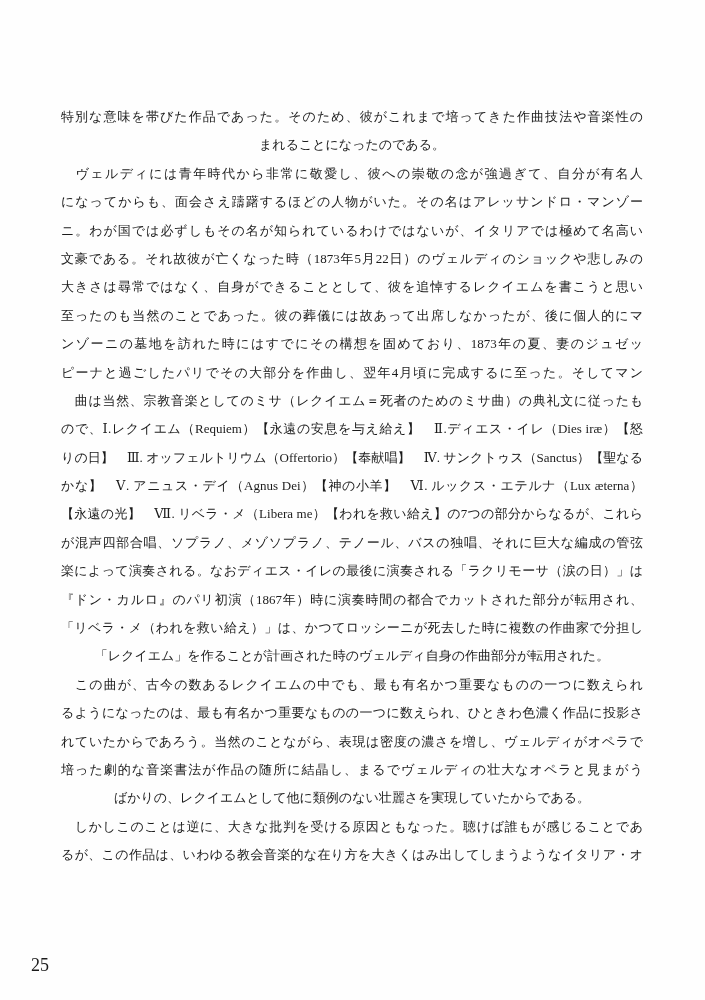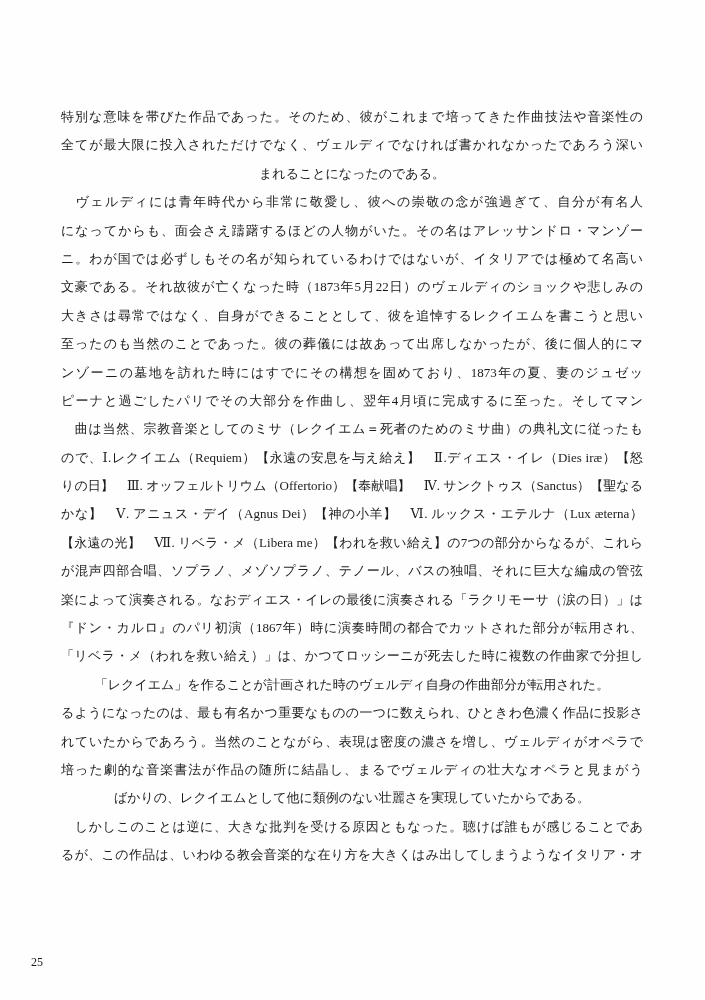--- a/index.html
+++ b/index.html
@@ -35,34 +35,33 @@
     height: 28.4px;
   }
   .line.pend {
     text-align: center;
     text-align-last: auto;
   }
   .page-number {
     position: absolute;
     left: 31px;
     top: 955px;
-    font-size: 12px;
+    font-size: 18px;
     color: #1b1b1b;
   }
 </style>
 </head>
 <body>
 
 <div class="page">
 
   <div class="text-block">
 
     <div class="para">
       <div class="line">特別な意味を帯びた作品であった。そのため、彼がこれまで培ってきた作曲技法や音楽性の</div>
-      <div class="line">全てが最大限に投入されただけでなく、ヴェルディでなければ書かれなかったであろう深い</div>
       <div class="line pend">まれることになったのである。</div>
     </div>
 
     <div class="para">
       <div class="line">　ヴェルディには青年時代から非常に敬愛し、彼への崇敬の念が強過ぎて、自分が有名人</div>
       <div class="line">になってからも、面会さえ躊躇するほどの人物がいた。その名はアレッサンドロ・マンゾー</div>
       <div class="line">ニ。わが国では必ずしもその名が知られているわけではないが、イタリアでは極めて名高い</div>
       <div class="line">文豪である。それ故彼が亡くなった時（1873年5月22日）のヴェルディのショックや悲しみの</div>
       <div class="line">大きさは尋常ではなく、自身ができることとして、彼を追悼するレクイエムを書こうと思い</div>
       <div class="line">至ったのも当然のことであった。彼の葬儀には故あって出席しなかったが、後に個人的にマ</div>
@@ -77,20 +76,21 @@
       <div class="line">かな】　Ⅴ. アニュス・デイ（Agnus Dei）【神の小羊】　Ⅵ. ルックス・エテルナ（Lux æterna）</div>
       <div class="line">【永遠の光】　Ⅶ. リベラ・メ（Libera me）【われを救い給え】の7つの部分からなるが、これら</div>
       <div class="line">が混声四部合唱、ソプラノ、メゾソプラノ、テノール、バスの独唱、それに巨大な編成の管弦</div>
       <div class="line">楽によって演奏される。なおディエス・イレの最後に演奏される「ラクリモーサ（涙の日）」は</div>
       <div class="line">『ドン・カルロ』のパリ初演（1867年）時に演奏時間の都合でカットされた部分が転用され、</div>
       <div class="line">「リベラ・メ（われを救い給え）」は、かつてロッシーニが死去した時に複数の作曲家で分担し</div>
       <div class="line pend">「レクイエム」を作ることが計画された時のヴェルディ自身の作曲部分が転用された。</div>
     </div>
 
     <div class="para">
+      <div class="line">　この曲が、古今の数あるレクイエムの中でも、最も有名かつ重要なものの一つに数えられ</div>
       <div class="line">るようになったのは、最も有名かつ重要なものの一つに数えられ、ひときわ色濃く作品に投影さ</div>
       <div class="line">れていたからであろう。当然のことながら、表現は密度の濃さを増し、ヴェルディがオペラで</div>
       <div class="line">培った劇的な音楽書法が作品の随所に結晶し、まるでヴェルディの壮大なオペラと見まがう</div>
       <div class="line pend">ばかりの、レクイエムとして他に類例のない壮麗さを実現していたからである。</div>
     </div>
 
     <div class="para">
       <div class="line">　しかしこのことは逆に、大きな批判を受ける原因ともなった。聴けば誰もが感じることであ</div>
       <div class="line">るが、この作品は、いわゆる教会音楽的な在り方を大きくはみ出してしまうようなイタリア・オ</div>
     </div>

